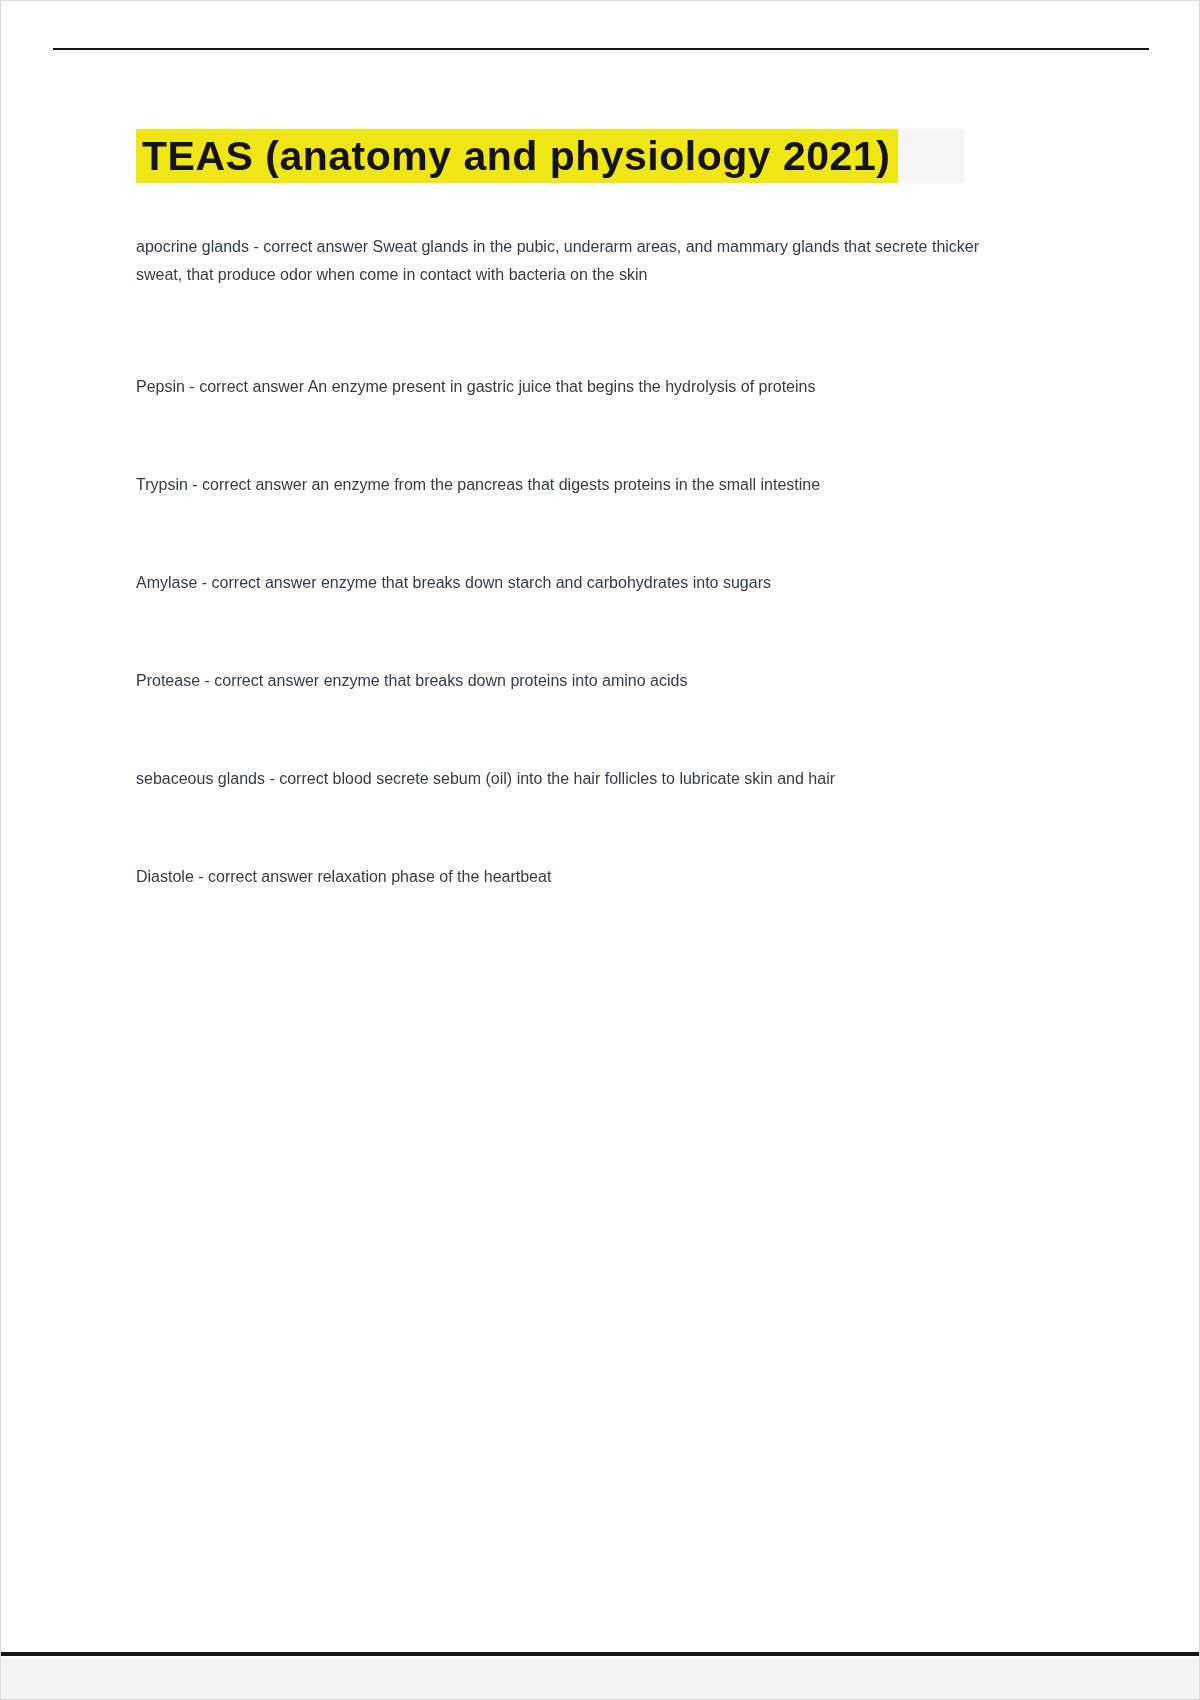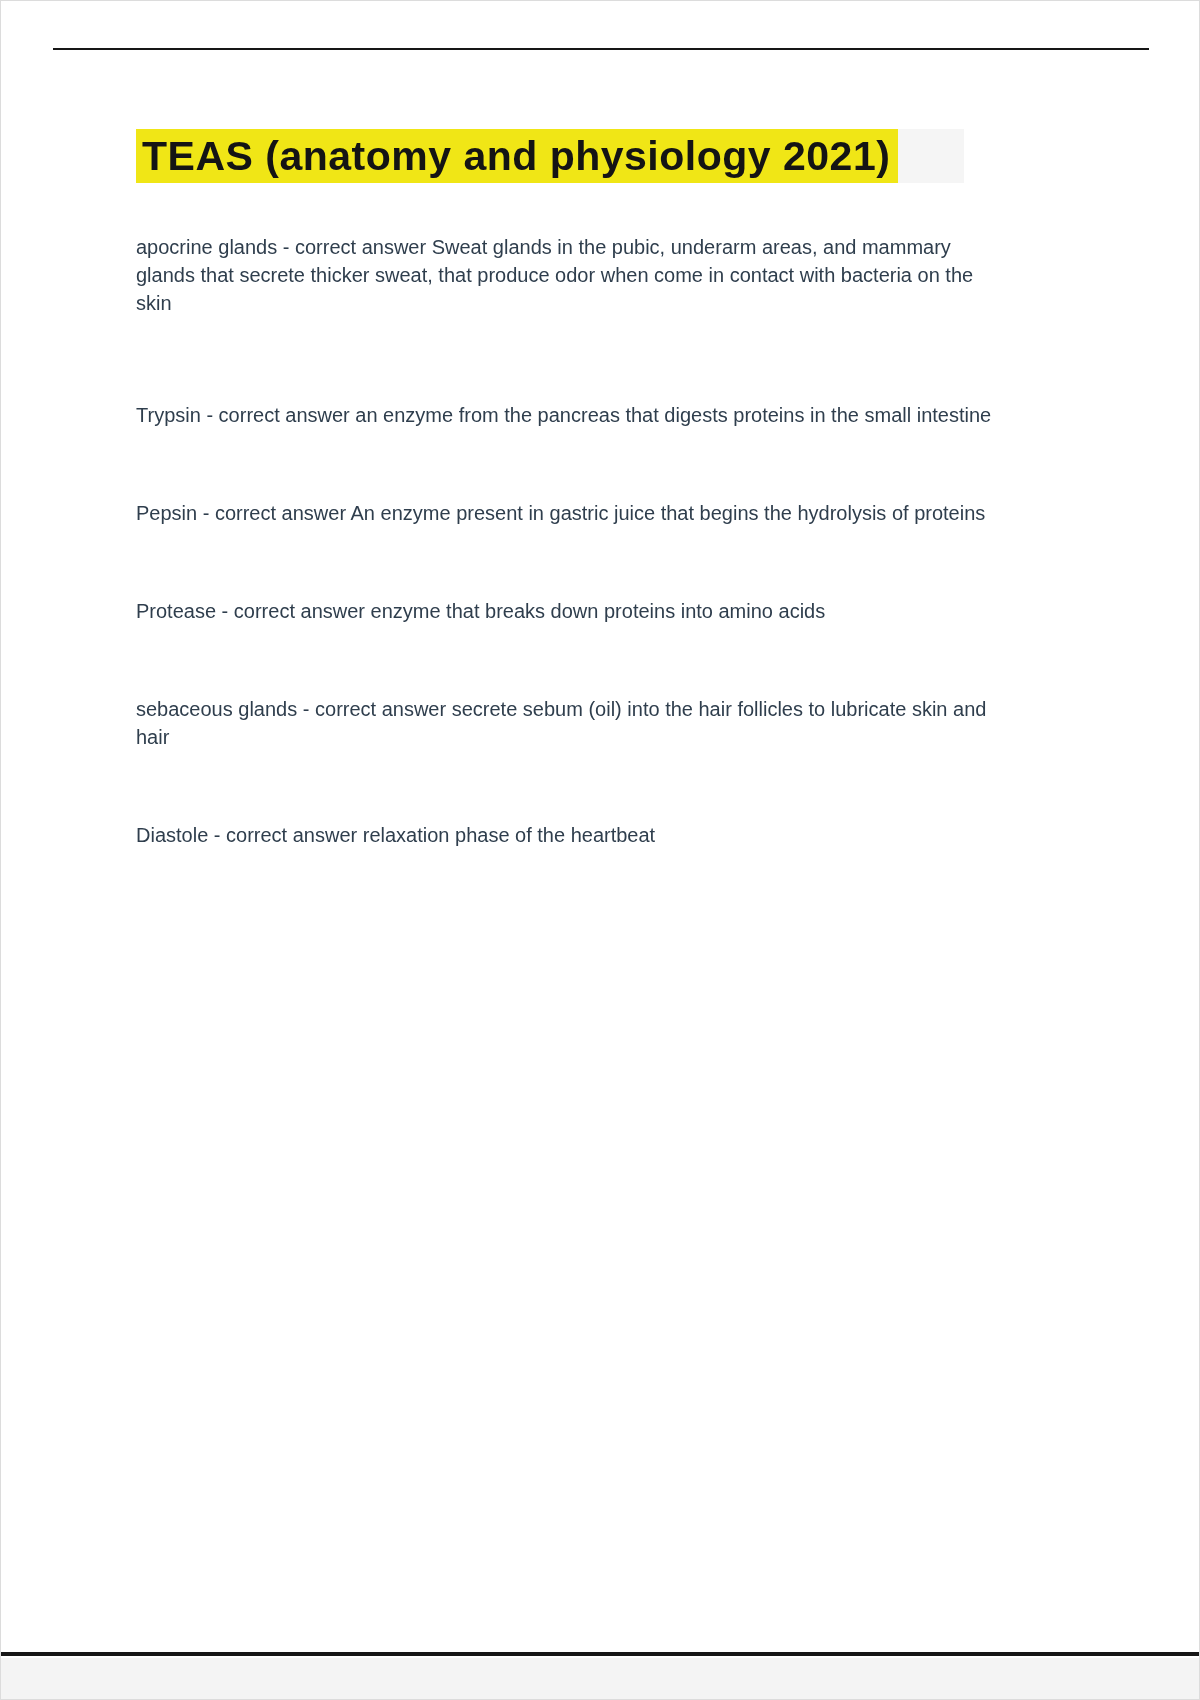--- a/index.html
+++ b/index.html
@@ -65,21 +65,21 @@
   }
   .highlight-ext {
     display: inline-block;
     vertical-align: top;
     background: #f5f5f5;
     height: 54px;
     width: 66px;
   }
   .qa-item {
     margin: 8px 0 70px 0;
-    font-size: 20px;
+    font-size: 16px;
     line-height: 28px;
     color: #2f3e4d;
   }
   .qa-item.first {
     margin-bottom: 84px;
   }
 </style>
 </head>
 <body>
 
@@ -87,24 +87,25 @@
 
   <div class="rule-top"></div>
 
   <div class="content">
 
     <div class="title-row">
       <h1 class="doc-title" style="margin:0; display:inline-block;">TEAS (anatomy and physiology 2021)</h1><span class="highlight-ext"></span>
     </div>
 
     <p class="qa-item first">apocrine glands - correct answer Sweat glands in the pubic, underarm areas, and mammary glands that secrete thicker sweat, that produce odor when come in contact with bacteria on the skin</p>
+    <p class="qa-item">Pepsin - correct answer An enzyme present in gastric juice that begins the hydrolysis of proteins</p>
     <p class="qa-item">Trypsin - correct answer an enzyme from the pancreas that digests proteins in the small intestine</p>
-    <p class="qa-item">Pepsin - correct answer An enzyme present in gastric juice that begins the hydrolysis of proteins</p>
+    <p class="qa-item">Amylase - correct answer enzyme that breaks down starch and carbohydrates into sugars</p>
     <p class="qa-item">Protease - correct answer enzyme that breaks down proteins into amino acids</p>
-    <p class="qa-item">sebaceous glands - correct answer secrete sebum (oil) into the hair follicles to lubricate skin and hair</p>
+    <p class="qa-item">sebaceous glands - correct blood secrete sebum (oil) into the hair follicles to lubricate skin and hair</p>
     <p class="qa-item">Diastole - correct answer relaxation phase of the heartbeat</p>
 
   </div>
 
   <div class="rule-bottom"></div>
   <div class="rule-bottom-shadow"></div>
 
 </div>
 
 </body></html>

